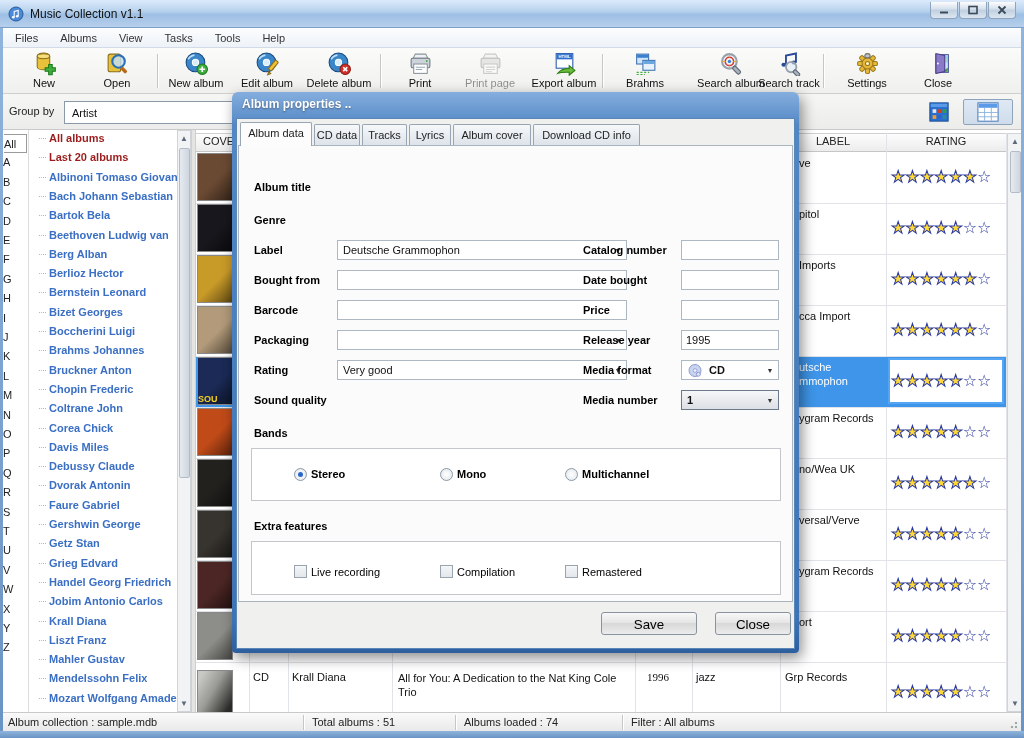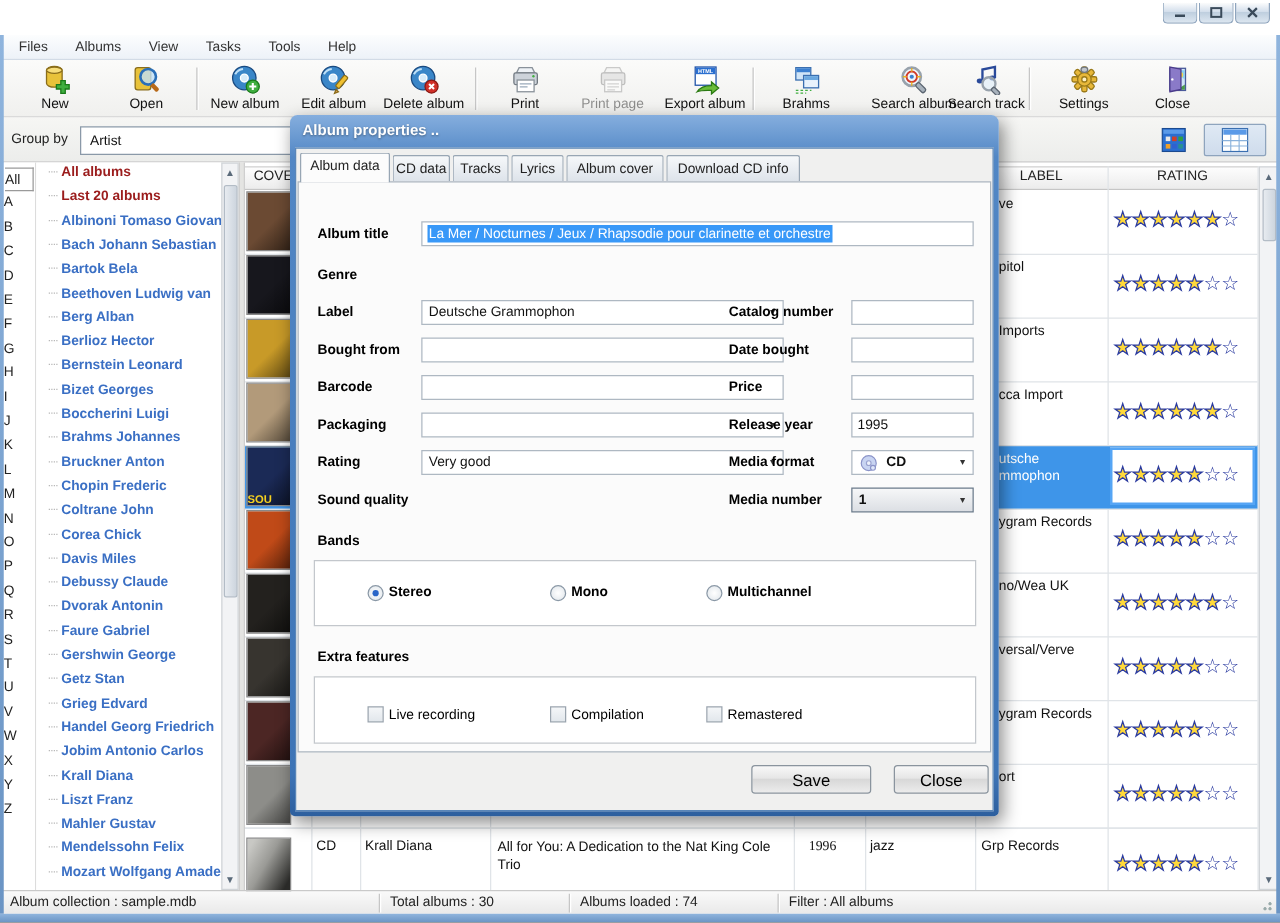--- a/index.html
+++ b/index.html
@@ -89,20 +89,29 @@
   .checkbox{position:absolute;width:13px;height:13px;border:1px solid #9aa4ae;background:linear-gradient(#f4f6f8,#e2e7ec);}
   .opt-label{position:absolute;color:#000;white-space:nowrap;}
   .dlg-btn{position:absolute;width:96px;height:23px;border:1px solid #8a949e;border-radius:3px;
     background:linear-gradient(#f8f8f8,#e6e6e6 45%,#d8d8d8 50%,#ececec);text-align:center;line-height:21px;color:#000;}
 </style>
 </head>
 <body>
 
 <div class="window">
 
+  <div class="abs titlebar">
+    <span class="t-icon"><svg viewBox="0 0 16 16">
+          <circle cx="8" cy="8" r="7" fill="#4a8ad8" stroke="#2a5a9a"></circle>
+          <path d="M6.2 11.2V5.4l4-1v5.8" stroke="#fff" stroke-width="1.1" fill="none"></path>
+          <circle cx="5.2" cy="11.3" r="1.3" fill="#fff"></circle>
+          <circle cx="9.2" cy="10.3" r="1.3" fill="#fff"></circle>
+        </svg></span>
+    <span class="t-text">Music Collection v1.1</span>
+  </div>
   <div class="abs winbtn" style="left:930px;">
       <svg width="12" height="10" viewBox="0 0 12 10">
         <path d="M2 7.5h8" stroke="#3a4a5a" stroke-width="2"></path>
       </svg>
     </div>
   <div class="abs winbtn" style="left:959px;">
       <svg width="12" height="10" viewBox="0 0 12 10">
         <rect x="2" y="1.5" width="8" height="7" fill="none" stroke="#3a4a5a" stroke-width="1.6"></rect>
       </svg>
     </div>
@@ -406,41 +415,40 @@
 
   <div class="abs vscroll" style="left:1007px;top:133px;width:16px;height:579px;">
     <div class="vs-arrow" style="top:0;left:2px;">▲</div>
     <div class="vs-thumb" style="top:17px;height:42px;left:2px;"></div>
     <div class="vs-arrow" style="bottom:0;left:2px;">▼</div>
   </div>
 
   <div class="abs statusbar">
     <div class="sb-text" style="left:8px;">Album collection : sample.mdb</div>
     <div class="sb-sep" style="left:303px;"></div>
-    <div class="sb-text" style="left:312px;">Total albums : 30</div>
+    <div class="sb-text" style="left:312px;">Total albums : 51</div>
     <div class="sb-sep" style="left:455px;"></div>
     <div class="sb-text" style="left:464px;">Albums loaded : 74</div>
     <div class="sb-sep" style="left:622px;"></div>
     <div class="sb-text" style="left:631px;">Filter : All albums</div>
   </div>
 
   <div class="abs dialog">
     <div class="dlg-title">Album properties ..</div>
     <div class="dlg-body">
       <div id="dlgtabs">
           <div class="tab active" style="left: 3px; width: 72px;">Album data</div>
           <div class="tab" style="left: 77px; width: 46px;">CD data</div>
           <div class="tab" style="left: 125px; width: 45px;">Tracks</div>
           <div class="tab" style="left: 172px; width: 42px;">Lyrics</div>
           <div class="tab" style="left: 216px; width: 78px;">Album cover</div>
           <div class="tab" style="left: 296px; width: 107px;">Download CD info</div>
         </div>
       <div class="tabpage" id="tabpage">
           <div class="f-label" style="left: 15px; top: 35px;">Album title</div>
-          <div class="f-input" style="left: 98px; top: 31px; width: 442px;"><span style="background: rgb(56, 152, 248); color: rgb(255, 255, 255); padding: 1px;">La Mer / Nocturnes / Jeux / Rhapsodie pour clarinette et orchestre</span></div>
           <div class="f-label" style="left: 15px; top: 68px;">Genre</div>
           <div class="f-label" style="left: 15px; top: 98px;">Label</div>
           <div class="f-combo" style="left: 98px; top: 94px; width: 290px;">
             <span>Deutsche Grammophon</span>
             <span class="arr">▼</span>
           </div>
           <div class="f-label" style="left: 344px; top: 98px;">Catalog number</div>
           <div class="f-input" style="left: 442px; top: 94px; width: 98px;"></div>
           <div class="f-label" style="left: 15px; top: 128px;">Bought from</div>
           <div class="f-input" style="left: 98px; top: 124px; width: 290px;"></div>

